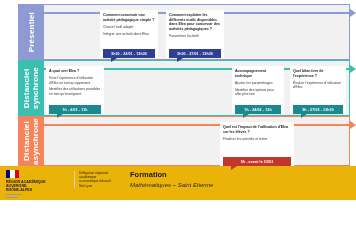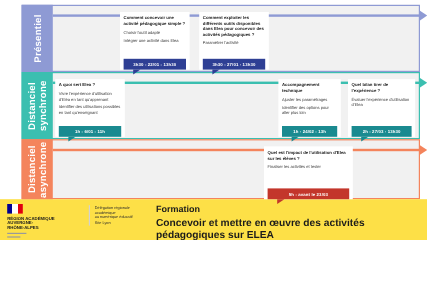--- a/index.html
+++ b/index.html
@@ -77,21 +77,21 @@
     border-right: 6px solid transparent;
   }
   .badge-blue { background: #2e3f94; color: #2e3f94; }
   .badge-blue span { color: #ffffff; }
   .badge-teal { background: #1a8a90; color: #1a8a90; }
   .badge-teal span { color: #ffffff; }
   .badge-red { background: #c3362b; color: #c3362b; }
   .badge-red span { color: #ffffff; }
 
   
-  #footer { position: absolute; left: 0; top: 166px; width: 356px; height: 34px; background: #fde047; }
+  #footer { position: absolute; left: 0; top: 166px; width: 356px; height: 34px; background: #eab308; }
   .logo-marianne { position: absolute; left: 6px; top: 4px; width: 58px; }
   .flag { display: flex; width: 13px; height: 8px; margin-bottom: 1.5px; }
   .flag i { flex: 1; }
   .flag .b { background: #000091; }
   .flag .w { background: #ffffff; }
   .flag .r { background: #e1000f; }
   .logo-text { font-size: 3.6px; font-weight: bold; color: #1b1b1b; line-height: 4.2px; }
   .logo-rule { width: 16px; height: 1px; background: #9a9a9a; margin-top: 2px; }
   .logo-rule2 { width: 11px; height: 1px; background: #9a9a9a; margin-top: 1.5px; }
 
@@ -216,18 +216,17 @@
     </div>
 
     <div class="logo-drane">
       <div class="drane-line">Délégation régionale académique</div>
       <div class="drane-line">au numérique éducatif</div>
       <div class="drane-line">Site Lyon</div>
     </div>
 
     <div id="title-block">
       <div class="t-formation">Formation</div>
-      <div class="t-main">Concevoir et mettre en œuvre des activités pédagogiques sur ELEA</div>
       <div class="t-sub">Mathématiques – Saint Etienne</div>
     </div>
   </div>
 
 </div>
 
 </body></html>

